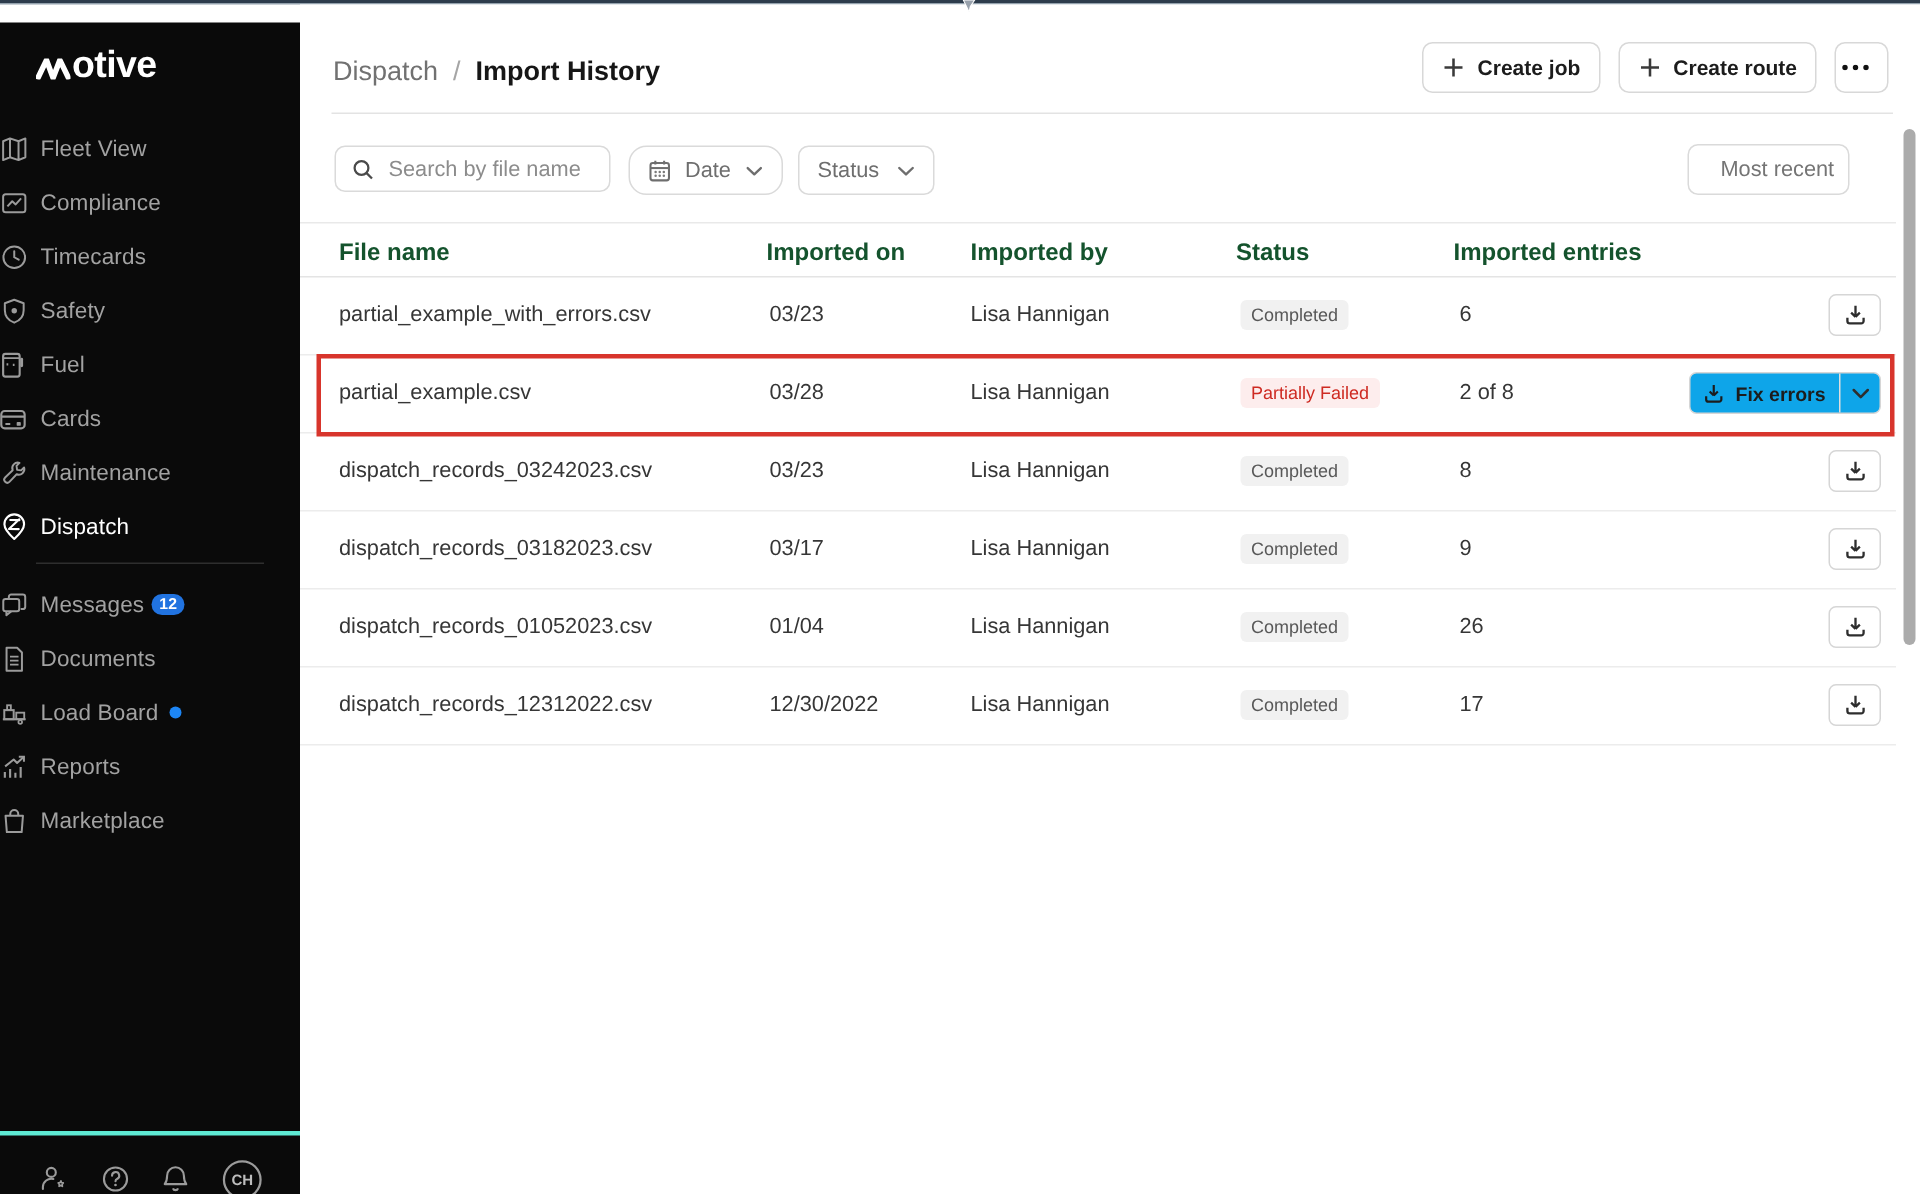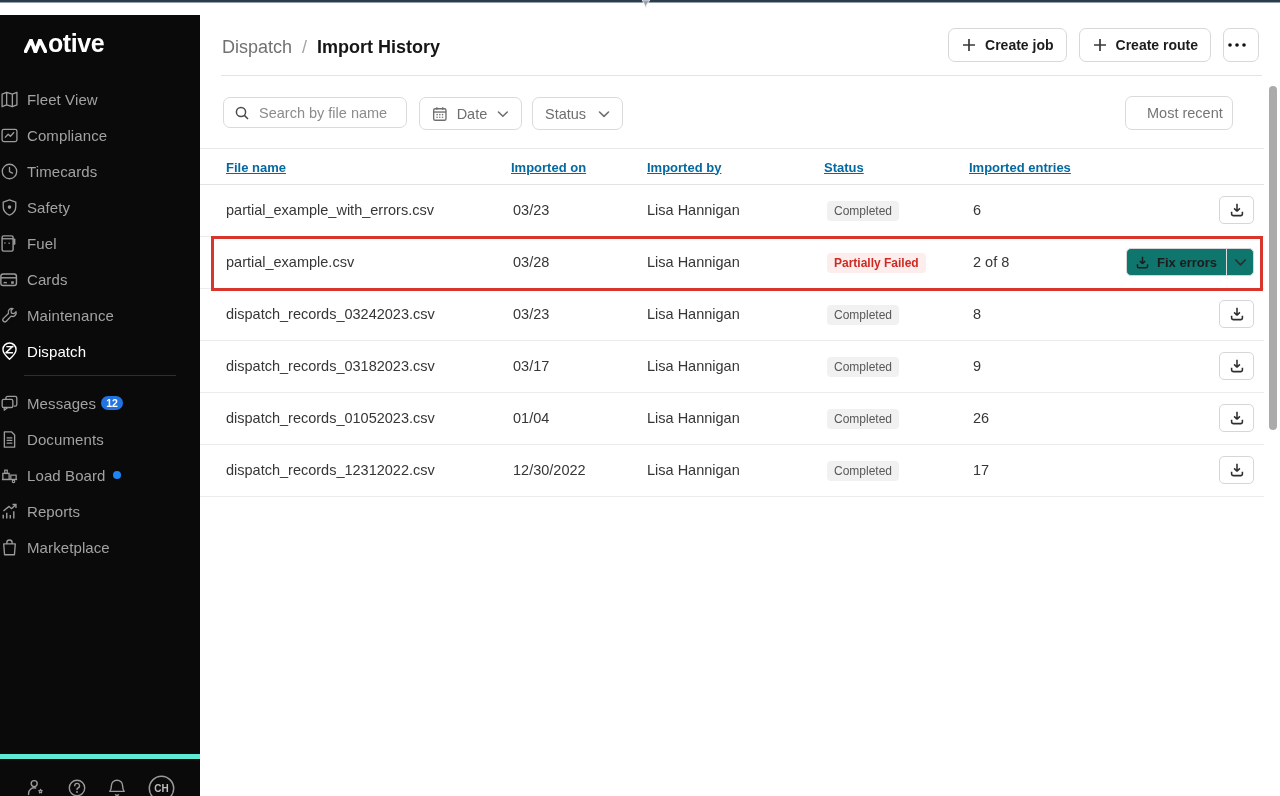--- a/index.html
+++ b/index.html
@@ -13,21 +13,21 @@
 #logo { position:absolute; left:24px; top:17px; height:21px; display:flex; align-items:flex-end; }
 #logo .otive { color:#fff; font-size:25px; font-weight:700; letter-spacing:-0.4px; line-height:19px; }
 #menu { position:absolute; left:0; top:66px; width:200px; }
 .mi { height:36px; display:flex; align-items:center; color:#a2a2a2; font-size:15px; letter-spacing:0.1px; }
 .mi svg { width:19px; height:19px; margin-right:8px; flex:none; }
 .mi.active { color:#fff; }
 .msep { height:1px; background:#2e2e2e; margin:6px 24px 9px 24px; }
 .badge { background:#2173e0; color:#fff; font-size:10.5px; font-weight:700; border-radius:8px;
   padding:1px 5px; margin-left:5px; line-height:12px; height:14px; display:flex; align-items:center; }
 .bluedot { width:8px; height:8px; border-radius:50%; background:#1d86f5; margin-left:7px; }
-#sbottom { position:absolute; left:0; top:739px; bottom:12px; width:200px; border-top:5px solid #5eead4; }
+#sbottom { position:absolute; left:0; top:739px; bottom:12px; width:200px; border-top:3px solid #5eead4; }
 #sbicons { position:absolute; left:26px; right:25px; top:19px; height:20px; display:flex; align-items:center; justify-content:space-between; }
 
 
 #main { position:absolute; left:200px; top:3px; width:1080px; height:793px; background:#fff; }
 #pagehead { position:absolute; left:0; top:0; width:1080px; height:73px; }
 #pheadline { position:absolute; left:21px; width:1041px; top:71.5px; height:1px; background:#e3e3e3; }
 #crumb { position:absolute; left:22px; top:34px; font-size:18px; color:#717171; display:flex; align-items:center; }
 #crumb .sl { margin:0 10px; color:#a5a5a5; }
 #crumb b { color:#161616; font-weight:700; }
 #headbtns { position:absolute; right:21px; top:25px; display:flex; }
@@ -37,37 +37,37 @@
 .btn.sq { width:36px; justify-content:center; padding:0; font-weight:700; letter-spacing:1px; }
 
 #filters { position:absolute; left:0; top:72px; width:1080px; height:75px; }
 #search { position:absolute; left:23px; top:22px; width:184px; height:31px; border:1px solid #dadada;
   border-radius:7px; display:flex; align-items:center; padding:0 10px; color:#8c8c8c; font-size:14.5px; }
 #search svg { margin-right:9px; flex:none; }
 .fbtn { position:absolute; top:22px; height:33px; background:#fff; border:1px solid #dadada; border-radius:7px;
   display:flex; align-items:center; padding:0 12px; color:#6e6e6e; font-size:14.5px; }
 .fbtn svg.ic { margin-right:9px; }
 .fbtn svg.ch { margin-left:10px; }
-#fdate { left:219px; width:103px; justify-content:space-between; }
+#fdate { left:219px; width:103px; justify-content:space-between;border-radius:12px; }
 #fstatus { left:332px; width:91px; justify-content:space-between; }
 #fsort { left:925px; width:108px; color:#757575; white-space:nowrap; top:21px; height:34px; }
 
 #table { position:absolute; left:0; top:144.5px; width:1064px; }
 #thead { height:37px; border-top:1px solid #e9e9e9; border-bottom:1px solid #e4e4e4; position:relative; }
-#thead span { position:absolute; top:11px; font-size:13px; font-weight:700; color:#0369a1;text-decoration:underline; }
+#thead span { position:absolute; top:11px; font-size:16px; font-weight:700; color:#14532d; }
 .row { height:52px; border-bottom:1px solid #ececec; position:relative; }
 .row .c { position:absolute; top:50%; transform:translateY(-50%); font-size:14.5px; color:#363636; }
 .c1 { left:26px; } .c2 { left:313px; } .c3 { left:447px; } .c4 { left:627px; } .c5 { left:773px; }
 #thead .c2 { left:311px; } #thead .c4 { left:624px; } #thead .c5 { left:769px; }
 .chip { font-size:12px; color:#585858; background:#f1f1f1; border-radius:4px; padding:3px 7px; }
-.chip.fail { background:#fdeded; color:#ce2a22; font-weight:700; }
+.chip.fail { background:#fdeded; color:#ce2a22; font-weight:400; }
 .dlbtn { position:absolute; right:10px; top:50%; transform:translateY(-50%); width:35px; height:28px;
   border:1px solid #d6d6d6; border-radius:5px; display:flex; align-items:center; justify-content:center; background:#fff; }
 #redbox { position:absolute; left:11px; top:88px; width:1052px; height:55px; border:3px solid #d8352c; z-index:5; }
-.fixwrap { position:absolute; right:10px; top:50%; transform:translateY(-50%); height:28px; display:flex; border:1px solid #d6d6d6; border-radius:5px; background:#0f766e;margin-left:46px; }
+.fixwrap { position:absolute; right:10px; top:50%; transform:translateY(-50%); height:28px; display:flex; border:1px solid #d6d6d6; border-radius:5px; background:#0ea5e9;margin-left:46px; }
 .fixmain { display:flex; align-items:center; padding:0 9px 0 8px; font-size:13px; font-weight:700; color:#1c1c1c; border-right:1px solid #dedede; }
 .fixmain svg { margin-right:7px; }
 .fixcaret { width:26px; display:flex; align-items:center; justify-content:center; }
 #scrollthumb { position:absolute; left:1269px; top:86px; width:8px; height:344px; border-radius:4.5px; background:#ababab; }
 </style>
 </head>
 <body>
 <div id="topnavy"></div>
 <div id="topnavy2"></div>
 <svg id="cursor" width="10" height="9" viewBox="0 0 10 9">

